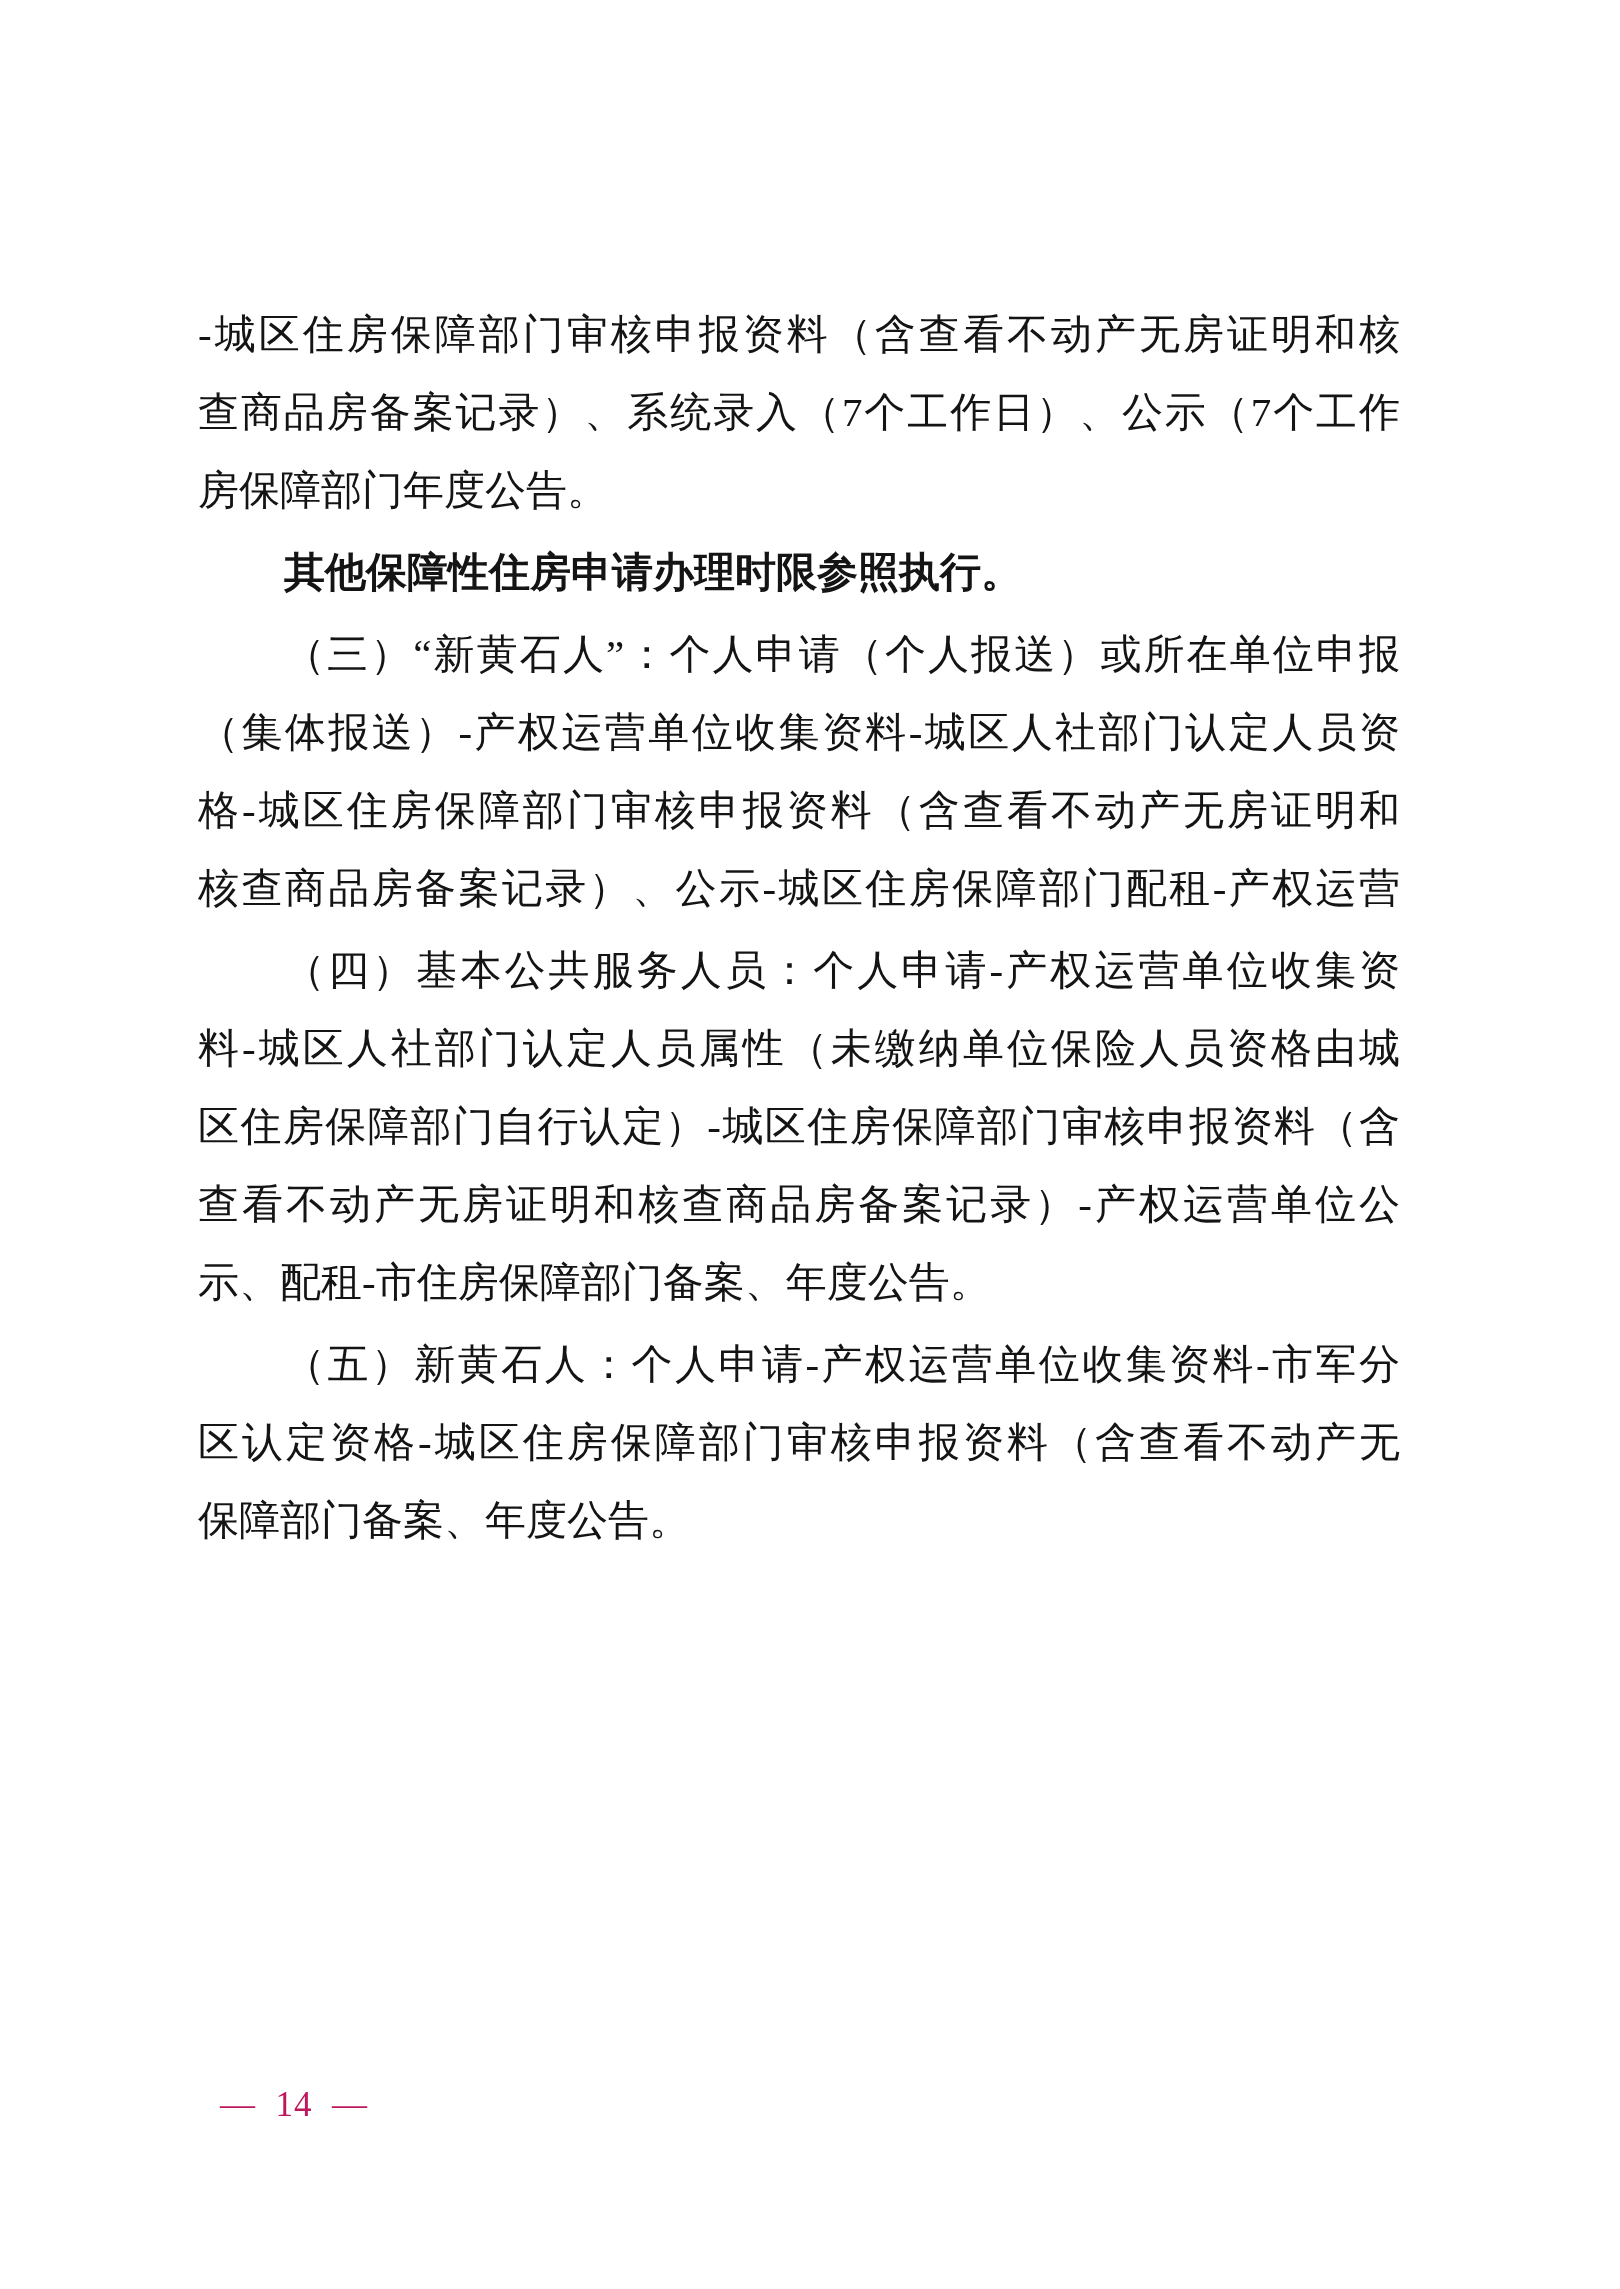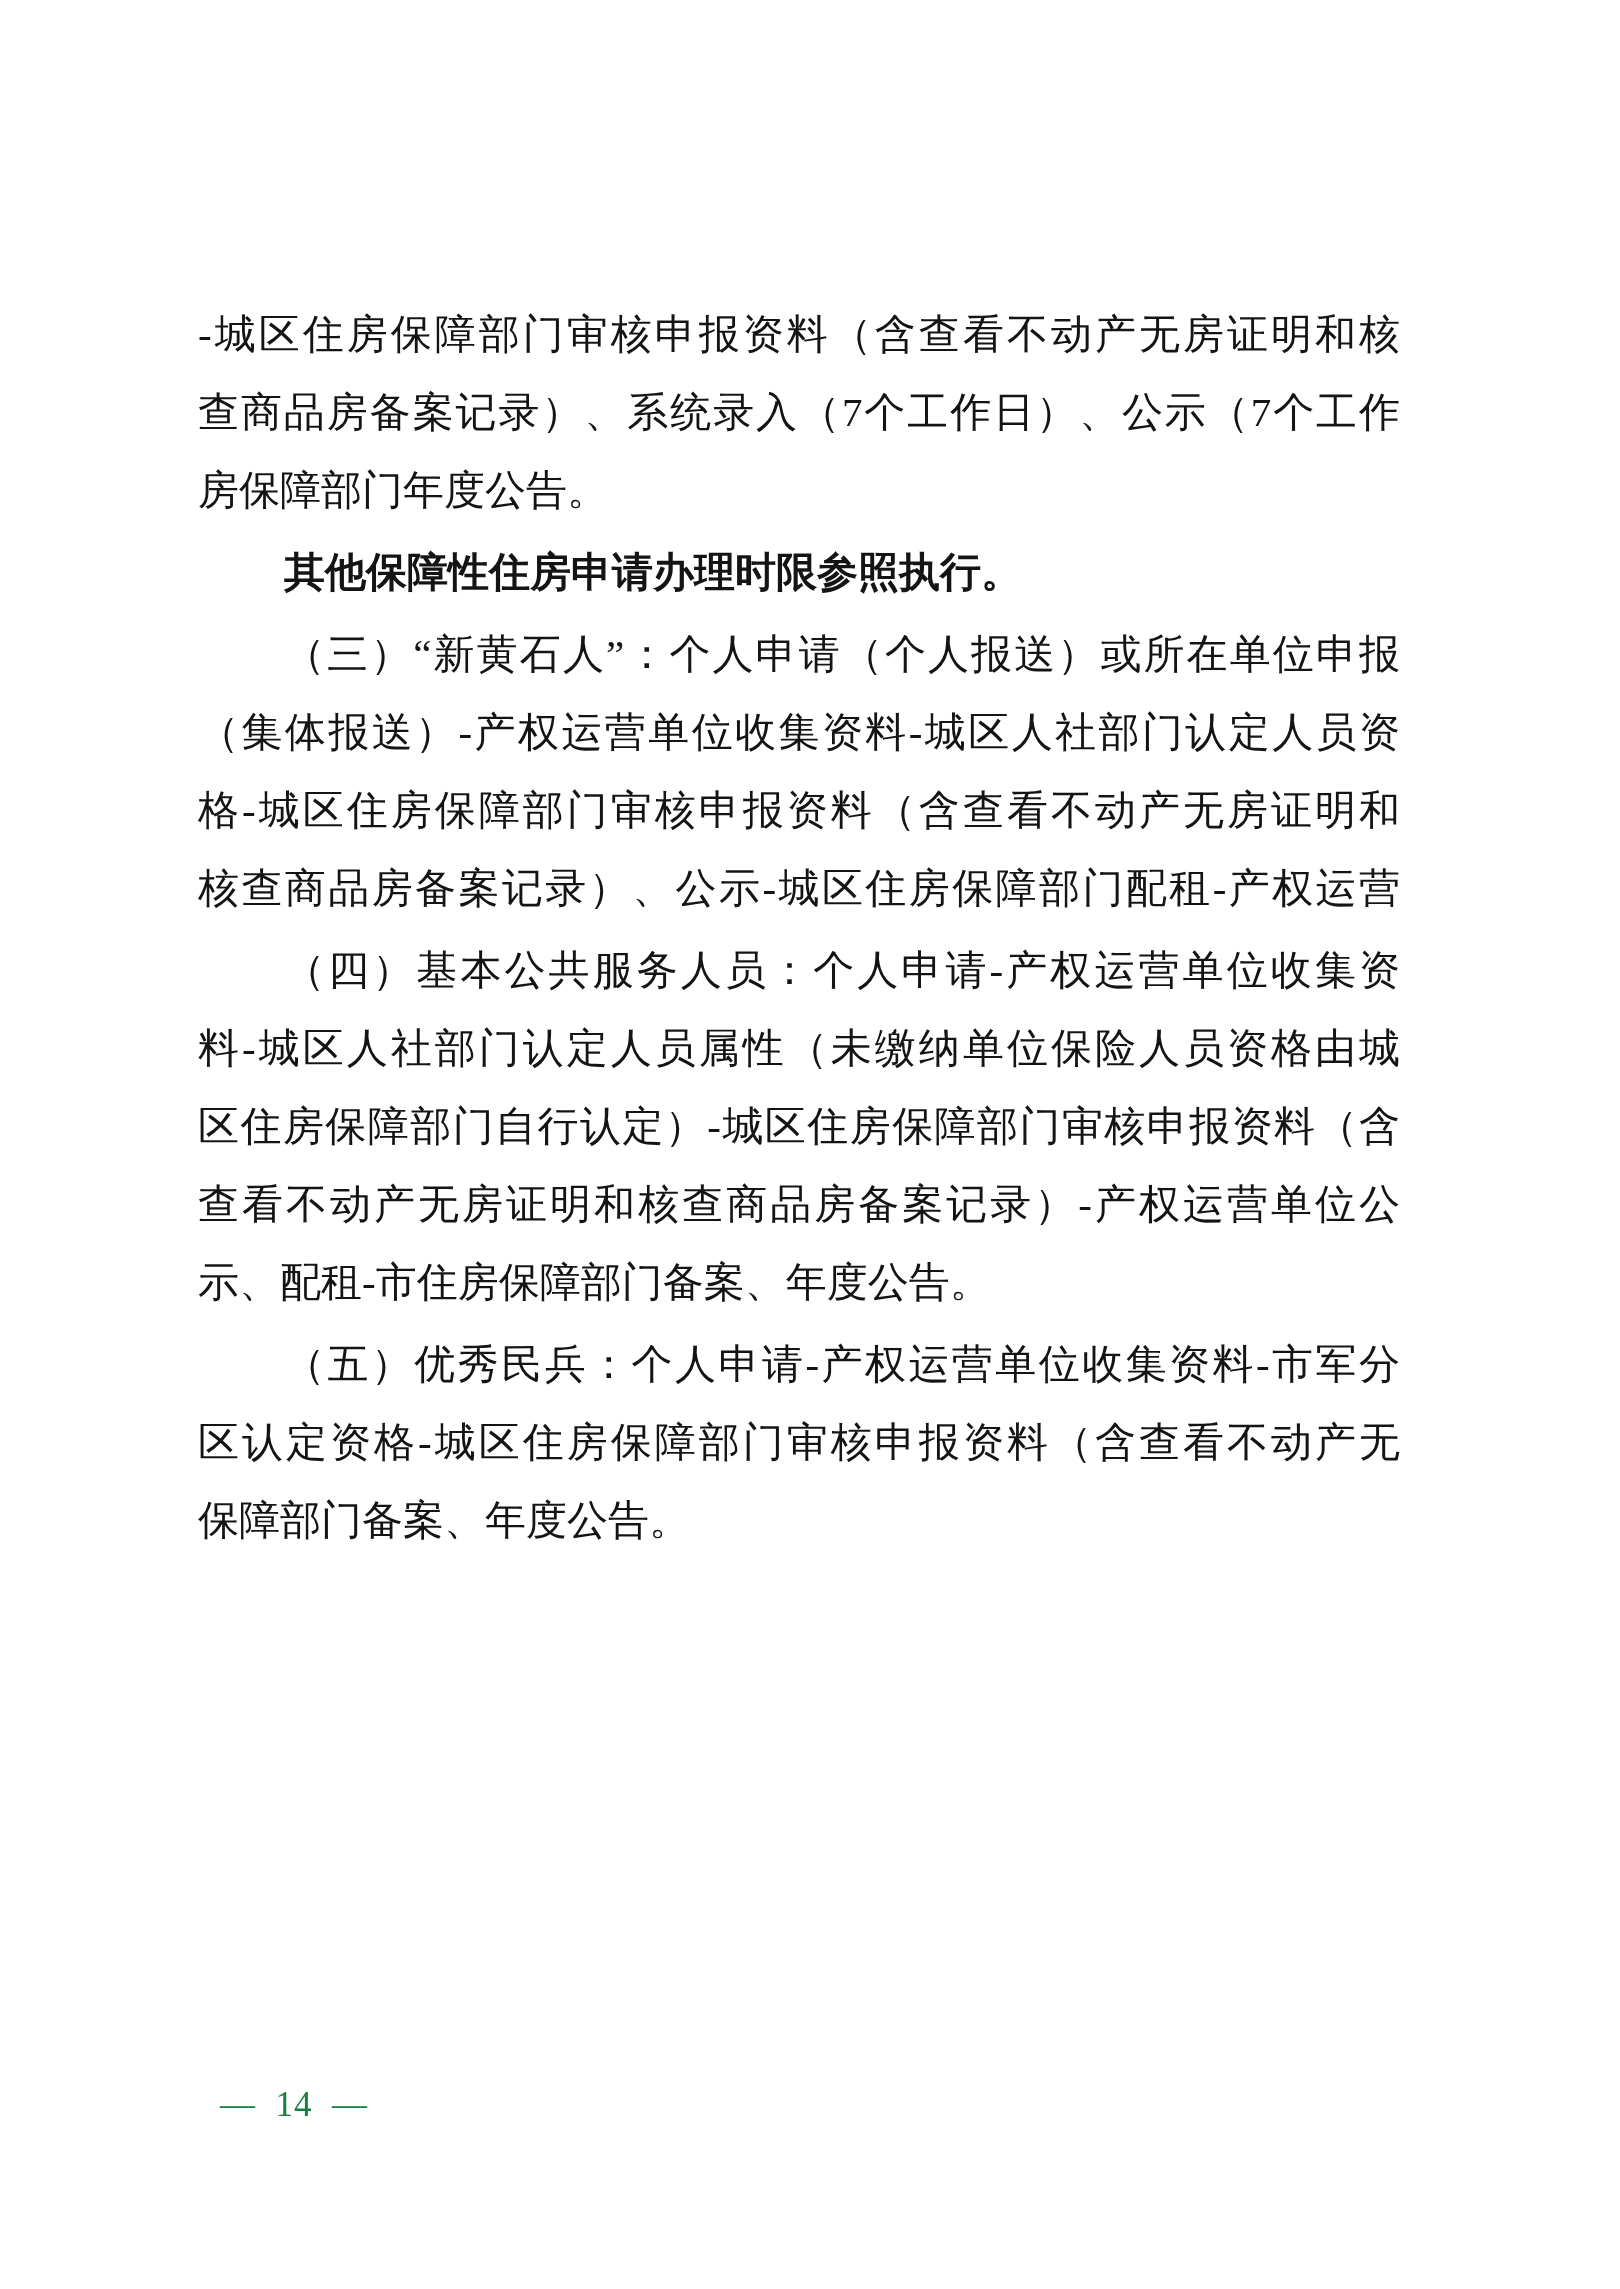--- a/index.html
+++ b/index.html
@@ -46,21 +46,21 @@
   }
   .line.bold {
     font-weight: 700;
   }
   .footer {
     position: absolute;
     left: 220px;
     top: 2082px;
     font-size: 35px;
     line-height: 45px;
-    color: #15803d;
+    color: #be185d;
     word-spacing: 9.8px;
     letter-spacing: 1px;
     text-align: right;
   }
 </style>
 </head>
 <body>
 
 <div class="page">
 
@@ -85,21 +85,21 @@
 
     <div class="para">
       <div class="line ind">（四）基本公共服务人员：个人申请-产权运营单位收集资</div>
       <div class="line">料-城区人社部门认定人员属性（未缴纳单位保险人员资格由城</div>
       <div class="line">区住房保障部门自行认定）-城区住房保障部门审核申报资料（含</div>
       <div class="line">查看不动产无房证明和核查商品房备案记录）-产权运营单位公</div>
       <div class="line end">示、配租-市住房保障部门备案、年度公告。</div>
     </div>
 
     <div class="para">
-      <div class="line ind">（五）优秀民兵：个人申请-产权运营单位收集资料-市军分</div>
+      <div class="line ind">（五）新黄石人：个人申请-产权运营单位收集资料-市军分</div>
       <div class="line">区认定资格-城区住房保障部门审核申报资料（含查看不动产无</div>
       <div class="line end">保障部门备案、年度公告。</div>
     </div>
 
 
   </main>
 
   <footer class="footer">
     <span>— 14 —</span>
   </footer>

